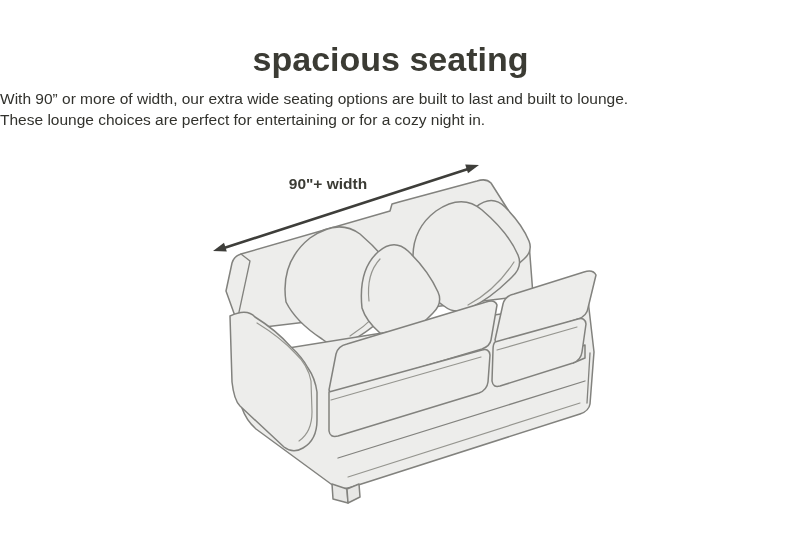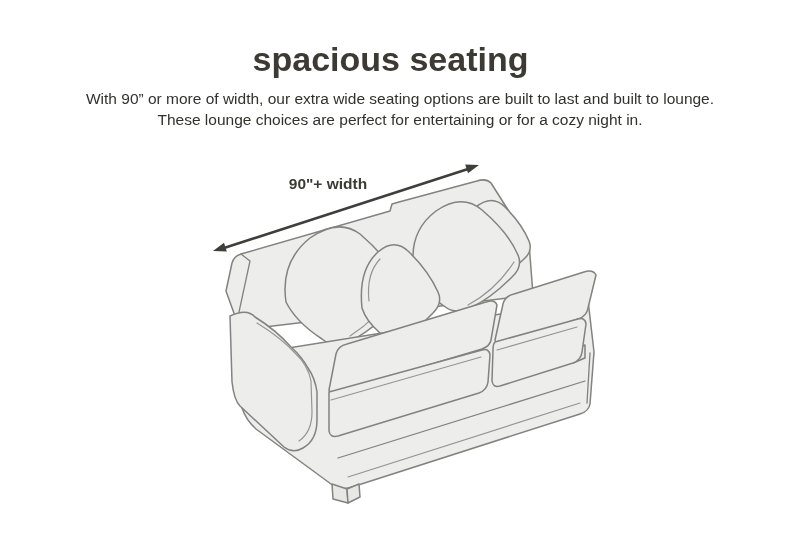--- a/index.html
+++ b/index.html
@@ -7,21 +7,21 @@
     position:relative;width:800px;height:534px;overflow:hidden;background:#ffffff;
     font-family:"Liberation Sans", sans-serif;
   }
   .page-title{
     position:absolute;top:40px;left:0;width:781px;
     text-align:center;font-size:34px;font-weight:bold;color:#3b3b34;
     letter-spacing:0px;line-height:38px;
   }
   .page-desc{
     position:absolute;top:88px;left:0;width:800px;
-    text-align:center;font-size:15.5px;color:#32322d;line-height:21px;
+    text-align:left;font-size:15.5px;color:#32322d;line-height:21px;
   }
   .diagram-svg{position:absolute;left:0;top:0;width:800px;height:534px;}
   .outline{fill:#ededeb;stroke:#82827e;stroke-width:1.5;stroke-linejoin:round;}
   .outline-mid{fill:#e7e7e5;stroke:#82827e;stroke-width:1.5;stroke-linejoin:round;}
   .piping{fill:none;stroke:#95958f;stroke-width:1.2;stroke-linecap:round;}
   .seam{fill:none;stroke:#82827e;stroke-width:1.3;stroke-linecap:round;}
   .arrow-line{stroke:#3e3e3a;stroke-width:2.6;stroke-linecap:round;}
   .arrow-head{fill:#3e3e3a;}
   .dim-label{font-family:"Liberation Sans", sans-serif;font-size:15.5px;font-weight:bold;fill:#3b3b34;}
 </style>

